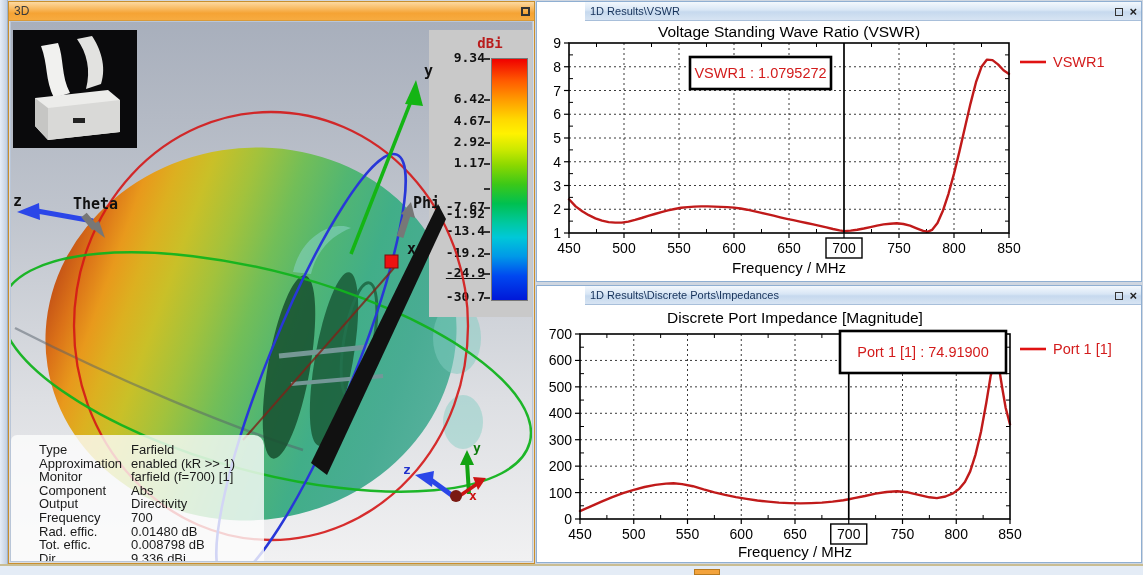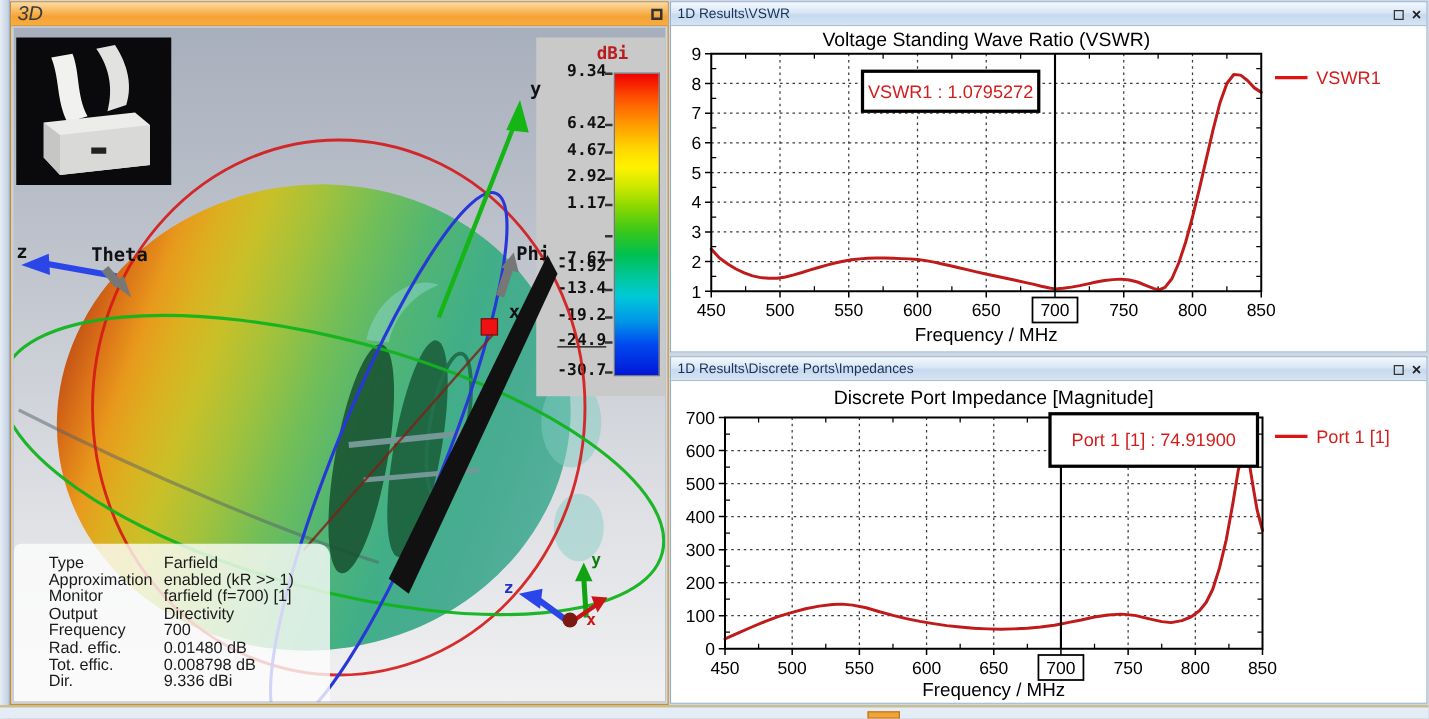--- a/index.html
+++ b/index.html
@@ -6,23 +6,23 @@
   *{box-sizing:border-box;}
   #root{position:relative;width:1143px;height:575px;overflow:hidden;
         font-family:"Liberation Sans",sans-serif;background:#cfd6e0;}
   .abs{position:absolute;}
 
   
   .window{position:absolute;border:1px solid #8fafd2;background:#fff;}
   .titlebar{position:absolute;left:0;top:0;right:0;height:19px;line-height:19px;
             padding-left:5px;font-size:11px;white-space:nowrap;overflow:hidden;}
   .tb-orange{background:linear-gradient(180deg,#fdd9a0 0%,#f8b75c 40%,#f5a334 62%,#f7ab40 100%);
-             color:#3a3a3a;font-size:16px;border-bottom:1px solid #d89a3a;font-style:italic;}
+             color:#3a3a3a;font-size:12px;border-bottom:1px solid #d89a3a;}
   .tb-blue{background:linear-gradient(180deg,#f3f8fd 0%,#d8e6f5 45%,#c6d9ee 55%,#d7e4f3 100%);
-           color:#16325a;border-bottom:1px solid #a8bfda;}
+           color:#16325a;border-bottom:1px solid #a8bfda;margin-left:48px;}
   .tb-btns{position:absolute;right:4px;top:0;height:19px;display:flex;align-items:center;gap:6px;}
   .btn-max{width:9px;height:9px;border:2px solid #333;display:inline-block;}
   .btn-close{font-size:13px;font-weight:bold;color:#222;line-height:13px;display:inline-block;}
 
   
   #win3d{left:8px;top:1px;width:527px;height:563px;border:1px solid #c98f2e;background:#ddd;}
   #c3d{position:absolute;left:1px;top:19px;width:523px;height:541px;border:1px solid #b9c6d8;
        background:linear-gradient(180deg,#a8afbc 0%,#bfc4cd 35%,#dddfe3 70%,#f1f1f2 100%);overflow:hidden;}
   #c3d svg{position:absolute;left:0;top:0;}
   .ml{font:bold 15px "DejaVu Sans Mono",monospace;fill:#111;}
@@ -195,20 +195,24 @@
           </div>
           <div class="info-row">
             <span class="info-label">Approximation</span>
             <span class="info-value">enabled (kR &gt;&gt; 1)</span>
           </div>
           <div class="info-row">
             <span class="info-label">Monitor</span>
             <span class="info-value">farfield (f=700) [1]</span>
           </div>
           <div class="info-row">
+            <span class="info-label">Component</span>
+            <span class="info-value">Abs</span>
+          </div>
+          <div class="info-row">
             <span class="info-label">Output</span>
             <span class="info-value">Directivity</span>
           </div>
           <div class="info-row">
             <span class="info-label">Frequency</span>
             <span class="info-value">700</span>
           </div>
           <div class="info-row">
             <span class="info-label">Rad. effic.</span>
             <span class="info-value">0.01480 dB</span>

